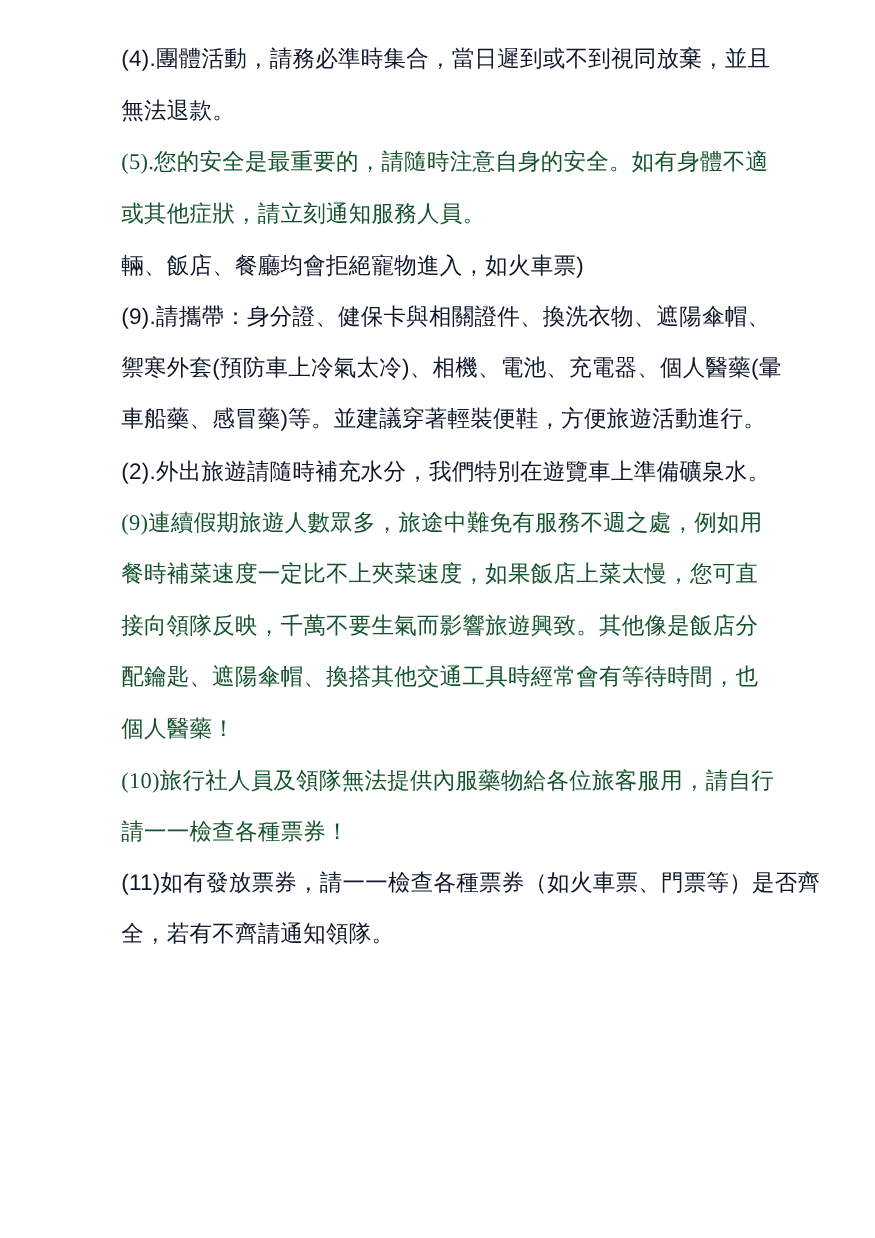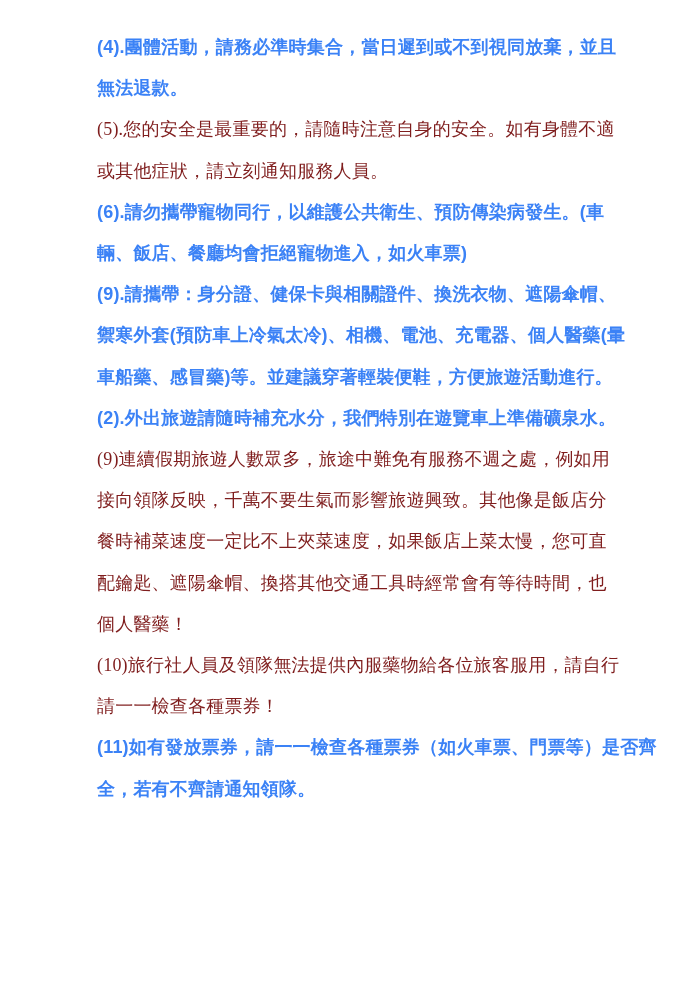--- a/index.html
+++ b/index.html
@@ -25,63 +25,62 @@
     padding: 0;
   }
   .line {
     line-height: 41.2px;
     font-size: 18px;
     white-space: nowrap;
     letter-spacing: 0.2px;
   }
   .sans .line {
     font-family: "Liberation Sans", sans-serif;
-    color: #3b82f6;
-    font-weight: 700;
+    color: #0f172a;
+    font-weight: 400;
   }
   .serif .line {
     font-family: "Liberation Serif", serif;
-    color: #7f1d1d;
+    color: #14532d;
     font-weight: 400;
   }
 </style>
 </head>
 <body>
 
 <div class="doc-page">
 
   <p class="para sans">
     <span class="line" style="display:block">(4).團體活動，請務必準時集合，當日遲到或不到視同放棄，並且</span>
     <span class="line" style="display:block">無法退款。</span>
   </p>
 
   <p class="para serif">
     <span class="line" style="display:block">(5).您的安全是最重要的，請隨時注意自身的安全。如有身體不適</span>
     <span class="line" style="display:block">或其他症狀，請立刻通知服務人員。</span>
   </p>
 
   <p class="para sans">
-    <span class="line" style="display:block">(6).請勿攜帶寵物同行，以維護公共衛生、預防傳染病發生。(車</span>
     <span class="line" style="display:block">輛、飯店、餐廳均會拒絕寵物進入，如火車票)</span>
   </p>
 
   <p class="para sans">
     <span class="line" style="display:block">(9).請攜帶：身分證、健保卡與相關證件、換洗衣物、遮陽傘帽、</span>
     <span class="line" style="display:block">禦寒外套(預防車上冷氣太冷)、相機、電池、充電器、個人醫藥(暈</span>
     <span class="line" style="display:block">車船藥、感冒藥)等。並建議穿著輕裝便鞋，方便旅遊活動進行。</span>
   </p>
 
   <p class="para sans">
     <span class="line" style="display:block">(2).外出旅遊請隨時補充水分，我們特別在遊覽車上準備礦泉水。</span>
   </p>
 
   <p class="para serif">
     <span class="line" style="display:block">(9)連續假期旅遊人數眾多，旅途中難免有服務不週之處，例如用</span>
+    <span class="line" style="display:block">餐時補菜速度一定比不上夾菜速度，如果飯店上菜太慢，您可直</span>
     <span class="line" style="display:block">接向領隊反映，千萬不要生氣而影響旅遊興致。其他像是飯店分</span>
-    <span class="line" style="display:block">餐時補菜速度一定比不上夾菜速度，如果飯店上菜太慢，您可直</span>
     <span class="line" style="display:block">配鑰匙、遮陽傘帽、換搭其他交通工具時經常會有等待時間，也</span>
     <span class="line" style="display:block">個人醫藥！</span>
   </p>
 
   <p class="para serif">
     <span class="line" style="display:block">(10)旅行社人員及領隊無法提供內服藥物給各位旅客服用，請自行</span>
     <span class="line" style="display:block">請一一檢查各種票券！</span>
   </p>
 
   <p class="para sans">

